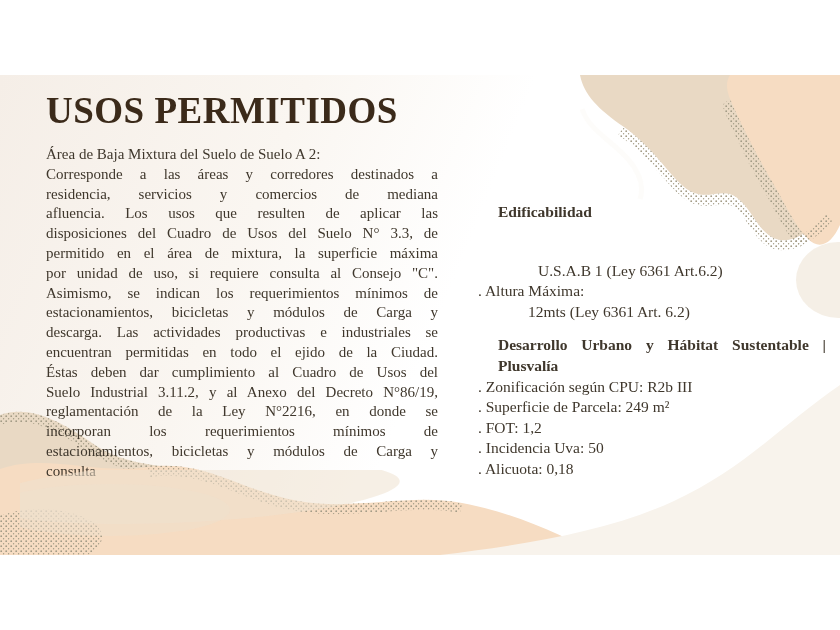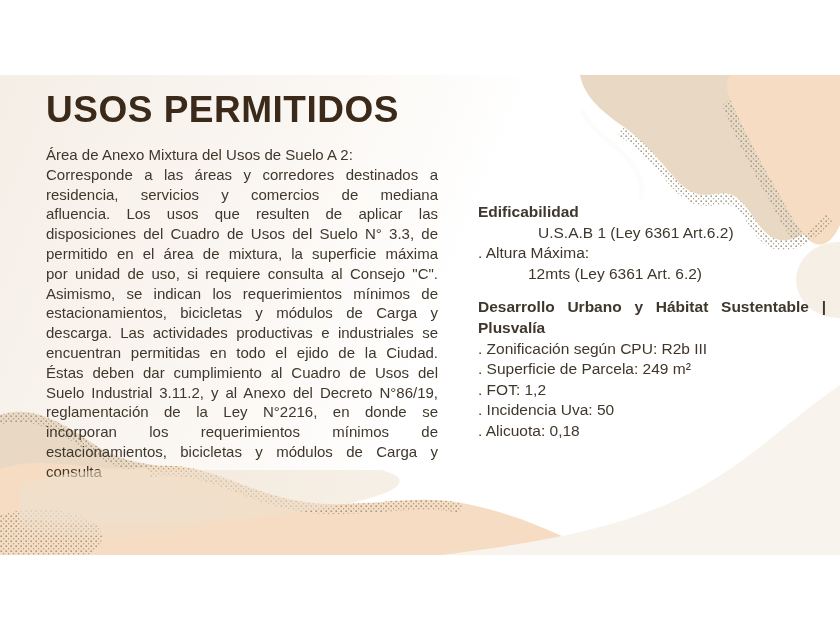--- a/index.html
+++ b/index.html
@@ -7,21 +7,21 @@
     --body-text:#3f372c;
     --blob-beige:#e9d9c4;
     --blob-peach:#f6dcc2;
     --wave-cream:#f8f3ec;
     --stipple:#a29b85;
     --overlay-cream:#eee2cf;
   }
   html,body{margin:0;padding:0;background:#ffffff;}
   .page{
     position:relative;width:840px;height:630px;background:#ffffff;overflow:hidden;
-    font-family:Liberation Sans, sans-serif;color:var(--body-text);
+    font-family:Liberation Serif, serif;color:var(--body-text);
   }
   .slide{
     position:absolute;left:0;top:75px;width:840px;height:480px;overflow:hidden;
     background:linear-gradient(112deg,#f5eee7 0%,#faf6f1 30%,#ffffff 52%,#ffffff 100%);
   }
   .decor{position:absolute;pointer-events:none;}
   .decor-tr{right:0;top:0;z-index:1;}
   .decor-bl{left:0;bottom:0;z-index:1;}
   .decor-br{right:0;bottom:0;z-index:1;}
   .decor-overlay{left:20px;top:395px;z-index:3;}
@@ -33,23 +33,23 @@
   .leftcol{
     position:absolute;left:46px;top:70px;width:392px;z-index:2;
     font-size:15px;line-height:19.8px;
   }
   .leftcol .ln{min-height:19.8px;}
   .leftcol .jl{text-align:justify;text-align-last:justify;}
   .rightcol{
     position:absolute;left:478px;top:127px;width:348px;z-index:2;
     font-size:15.5px;line-height:20.6px;
   }
-  .sec-heading{font-weight:bold;}
+  .sec-heading{font-weight:bold;margin-left:20px;}
   .h-just{text-align:justify;text-align-last:justify;}
-  .ind1{padding-left:60px;}
+  .ind1{padding-left:60px;margin-top:38px;}
   .ind2{padding-left:50px;}
   .sec-gap{height:13px;}
 </style>
 </head>
 <body>
 
 <div class="page">
   <div class="slide">
 
     <svg class="decor decor-tr" width="260" height="245" viewBox="0 0 260 245">
@@ -75,21 +75,21 @@
       <ellipse cx="40" cy="132" rx="62" ry="28" fill="url(#dots)"></ellipse>
     </svg>
 
     <svg class="decor decor-br" width="400" height="170" viewBox="0 0 400 170">
       <path style="fill:var(--wave-cream)" d="M400,0 C344,38 304,84 234,116 C164,148 80,160 0,170 L400,170 Z"></path>
     </svg>
 
     <div class="slide-title">USOS PERMITIDOS</div>
 
     <div class="leftcol">
-      <div class="ln">Área de Anexo Mixtura del Usos de Suelo A 2:</div>
+      <div class="ln">Área de Baja Mixtura del Suelo de Suelo A 2:</div>
       <div class="ln jl">Corresponde a las áreas y corredores destinados a</div>
       <div class="ln jl">residencia, servicios y comercios de mediana</div>
       <div class="ln jl">afluencia. Los usos que resulten de aplicar las</div>
       <div class="ln jl">disposiciones del Cuadro de Usos del Suelo N° 3.3, de</div>
       <div class="ln jl">permitido en el área de mixtura, la superficie máxima</div>
       <div class="ln jl">por unidad de uso, si requiere consulta al Consejo "C".</div>
       <div class="ln jl">Asimismo, se indican los requerimientos mínimos de</div>
       <div class="ln jl">estacionamientos, bicicletas y módulos de Carga y</div>
       <div class="ln jl">descarga. Las actividades productivas e industriales se</div>
       <div class="ln jl">encuentran permitidas en todo el ejido de la Ciudad.</div>

